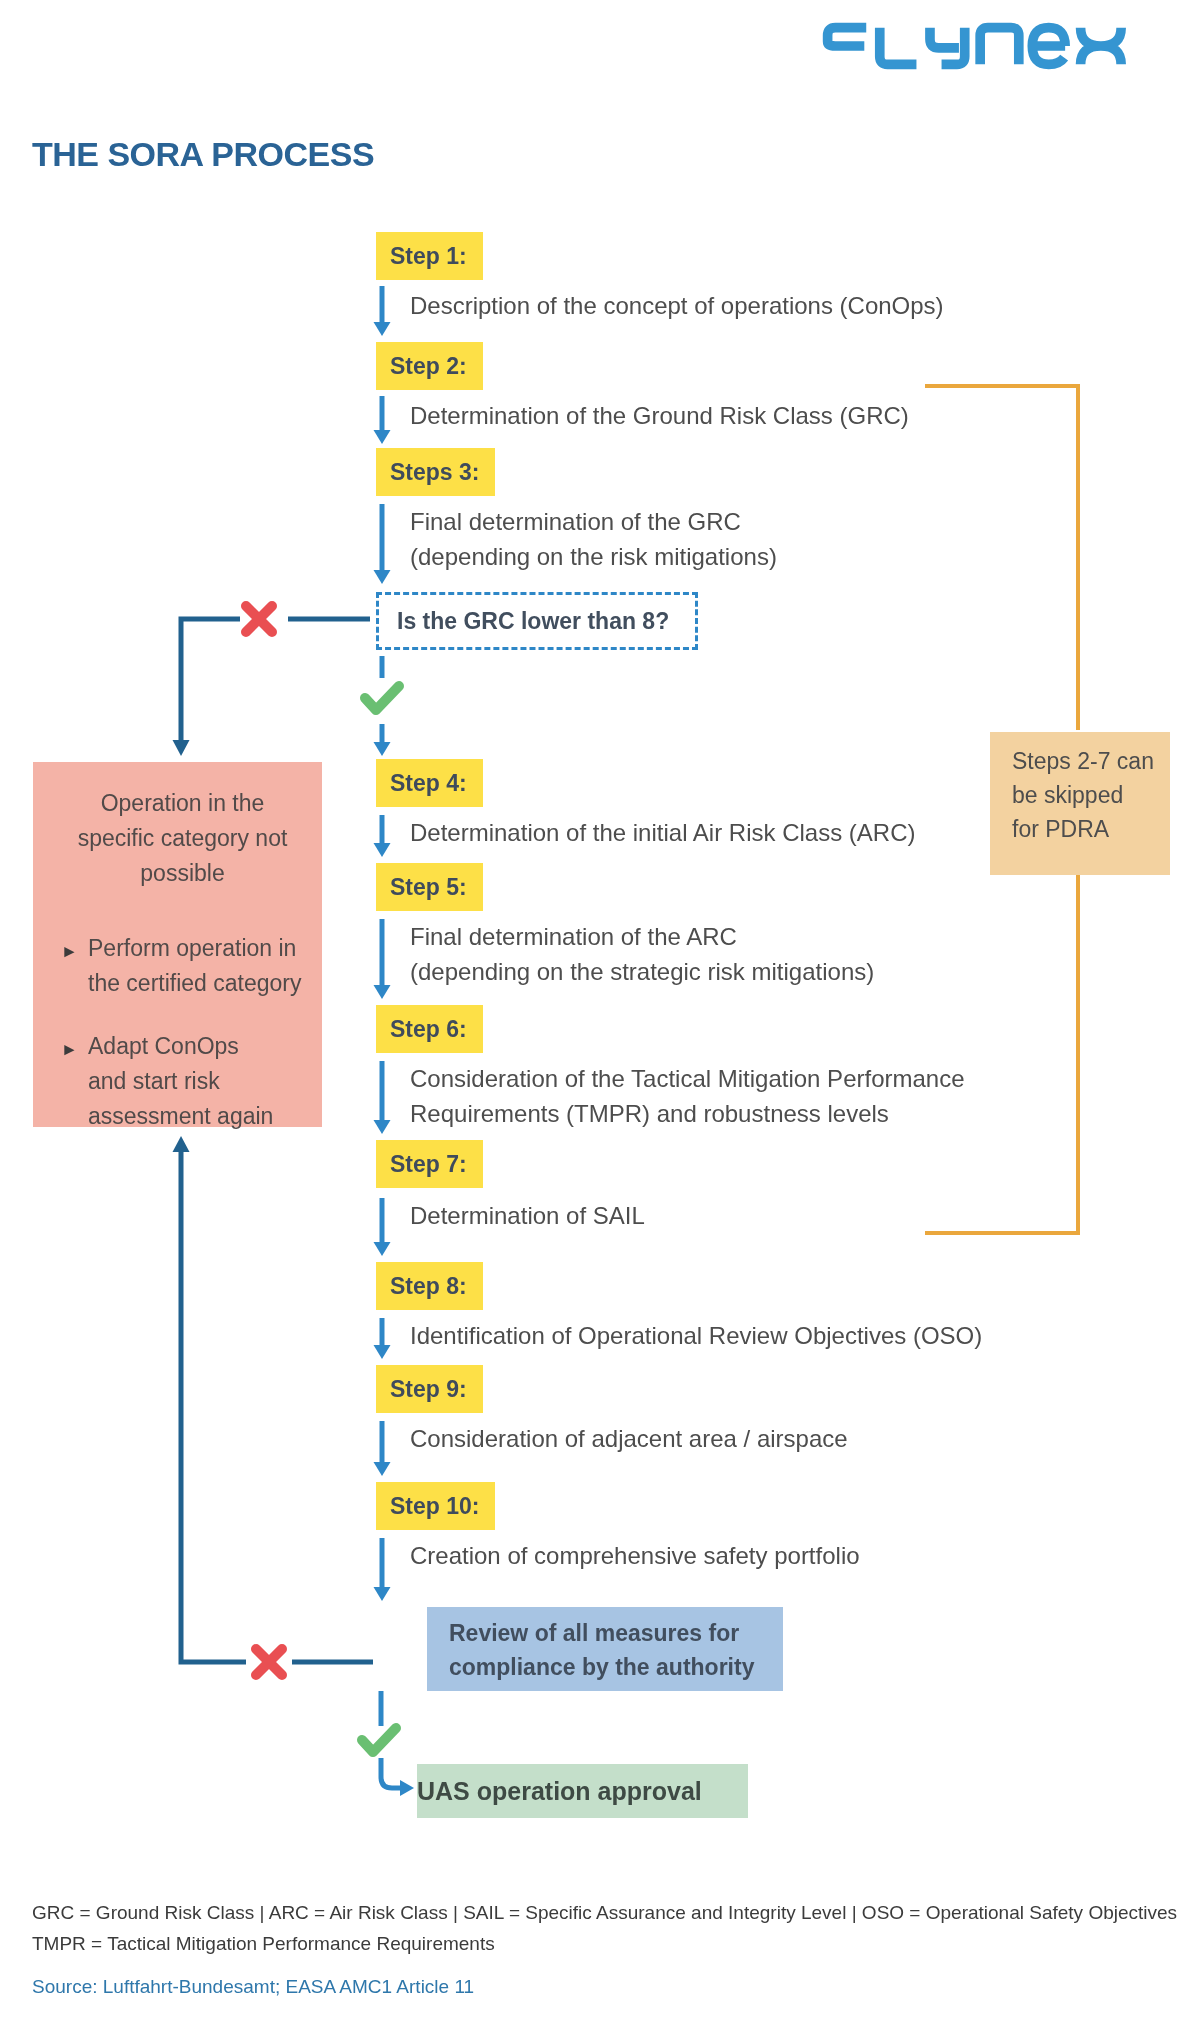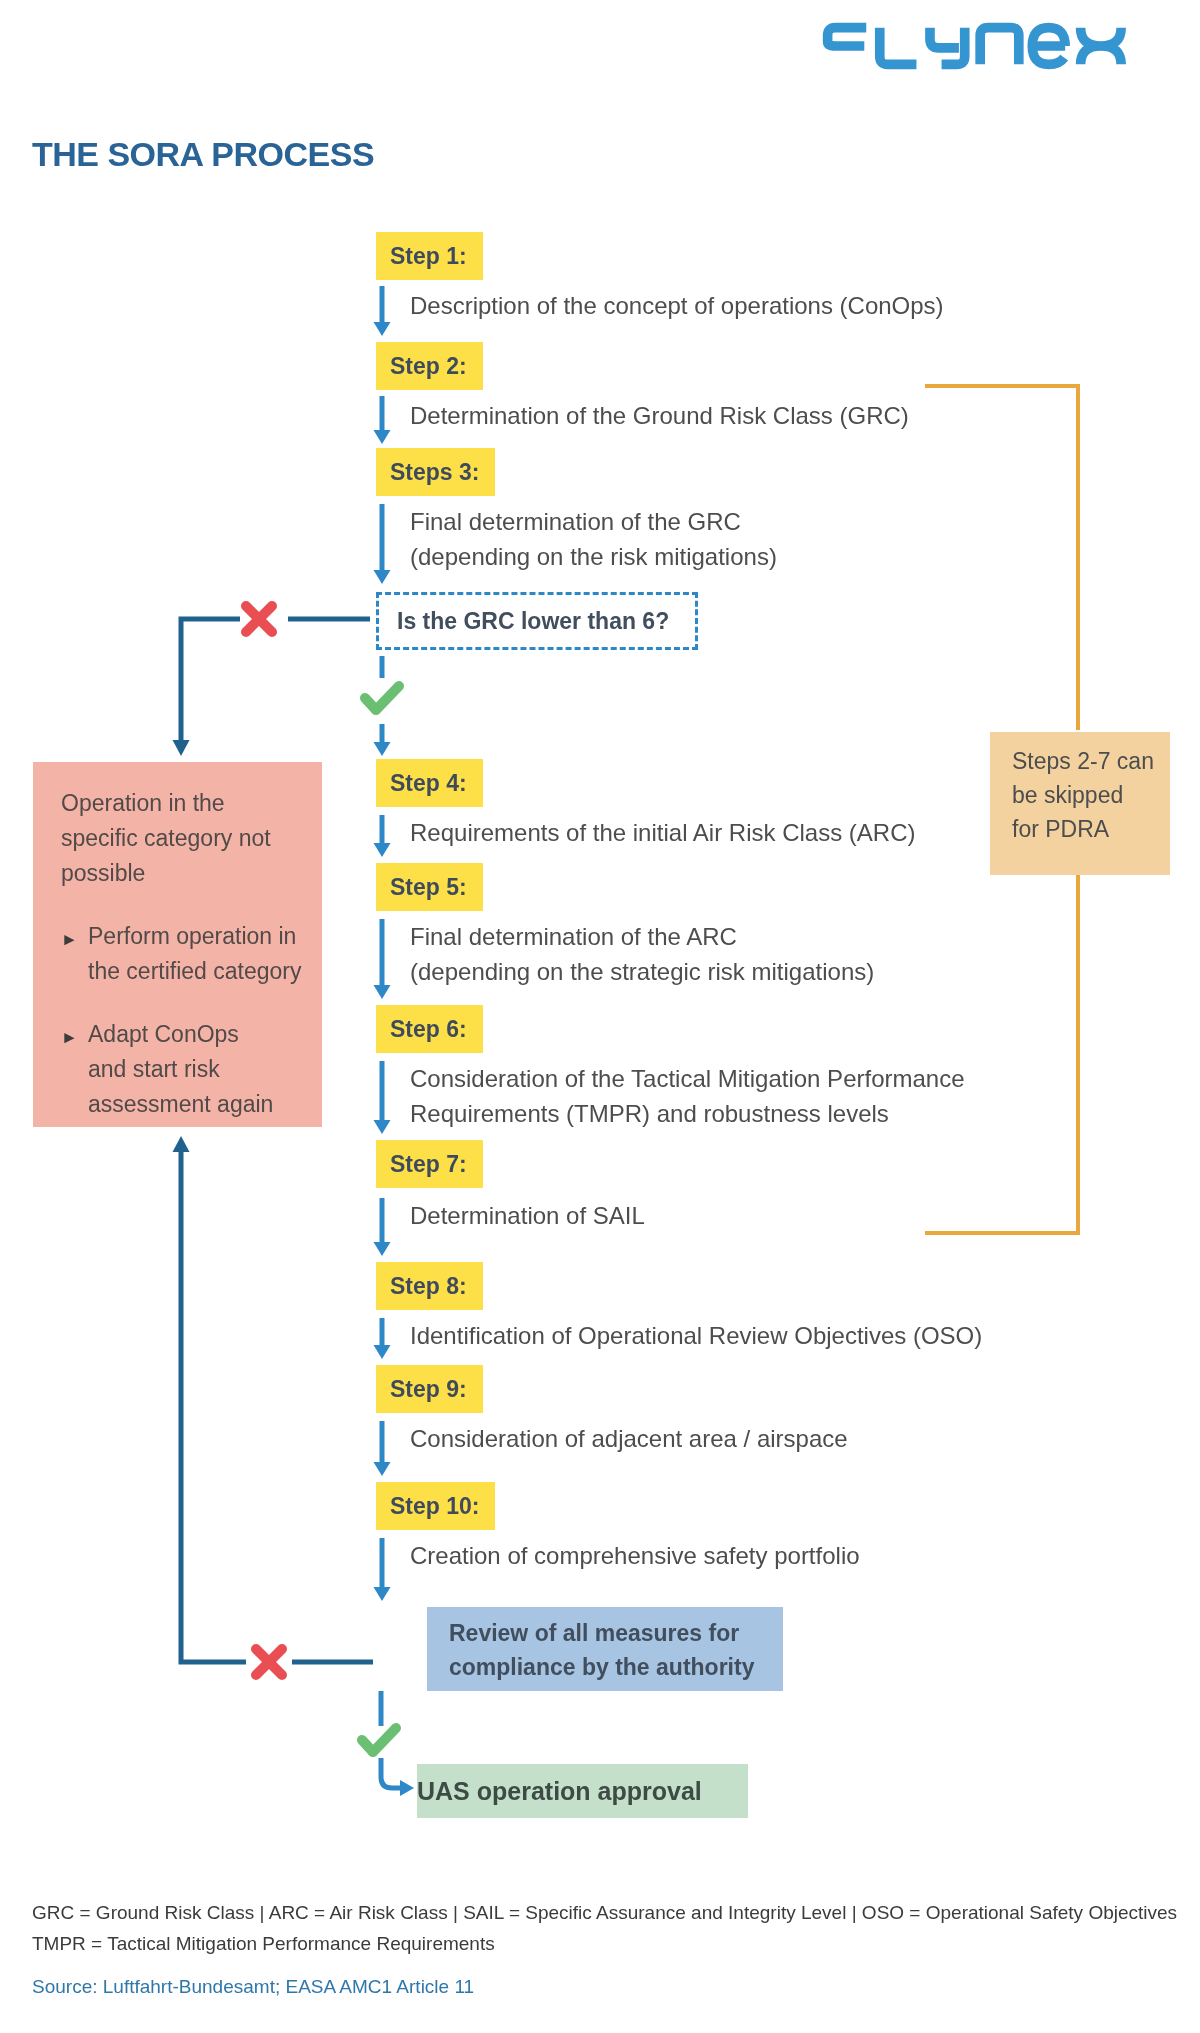--- a/index.html
+++ b/index.html
@@ -40,21 +40,21 @@
     border:3px dashed #2e87c7;background:#ffffff;
     font-size:23px;font-weight:bold;color:#414e5e;line-height:52px;padding-left:18px;
     white-space:nowrap;
   }
 
   .left-note{
     position:absolute;left:33px;top:762px;width:289px;height:365px;box-sizing:border-box;
     background:#f4b3a7;color:#514a49;font-size:23px;line-height:35px;
     padding:24px 18px 0 28px;
   }
-  .left-note .intro{white-space:pre-line;margin:0 0 28px 0;}
+  .left-note .intro{white-space:pre-line;margin:0 0 40px 0;text-align:center;}
   .left-note .bullet{display:flex;margin:0 0 28px 0;}
   .left-note .bullet .marker{width:27px;flex:0 0 27px;font-size:17px;padding-top:3px;color:#3c3c3c;}
   .left-note .bullet .bullet-text{white-space:pre-line;}
 
   .skip-note{
     position:absolute;left:990px;top:732px;width:180px;height:143px;box-sizing:border-box;
     background:#f3d2a0;color:#4d4d4d;font-size:23px;line-height:34px;
     padding:12px 0 0 22px;white-space:pre-line;
   }
 
@@ -158,21 +158,21 @@
   <h1 class="page-title">THE SORA PROCESS</h1>
 
   <div class="step-label sl1">Step 1:</div>
   <div class="step-desc sd1">Description of the concept of operations (ConOps)</div>
   <div class="step-label sl2">Step 2:</div>
   <div class="step-desc sd2">Determination of the Ground Risk Class (GRC)</div>
   <div class="step-label sl3">Steps 3:</div>
   <div class="step-desc sd3">Final determination of the GRC
 (depending on the risk mitigations)</div>
 
-  <div class="decision-box">Is the GRC lower than 6?</div>
+  <div class="decision-box">Is the GRC lower than 8?</div>
 
   <div class="left-note">
     <p class="intro">Operation in the
 specific category not
 possible</p>
     <div class="bullet">
       <span class="marker">►</span>
       <div class="bullet-text">Perform operation in
 the certified category</div>
     </div>
@@ -182,21 +182,21 @@
 and start risk
 assessment again</div>
     </div>
   </div>
 
   <div class="skip-note">Steps 2-7 can
 be skipped
 for PDRA</div>
 
   <div class="step-label sl4">Step 4:</div>
-  <div class="step-desc sd4">Requirements of the initial Air Risk Class (ARC)</div>
+  <div class="step-desc sd4">Determination of the initial Air Risk Class (ARC)</div>
   <div class="step-label sl5">Step 5:</div>
   <div class="step-desc sd5">Final determination of the ARC
 (depending on the strategic risk mitigations)</div>
   <div class="step-label sl6">Step 6:</div>
   <div class="step-desc sd6">Consideration of the Tactical Mitigation Performance
 Requirements (TMPR) and robustness levels</div>
   <div class="step-label sl7">Step 7:</div>
   <div class="step-desc sd7">Determination of SAIL</div>
   <div class="step-label sl8">Step 8:</div>
   <div class="step-desc sd8">Identification of Operational Review Objectives (OSO)</div>

